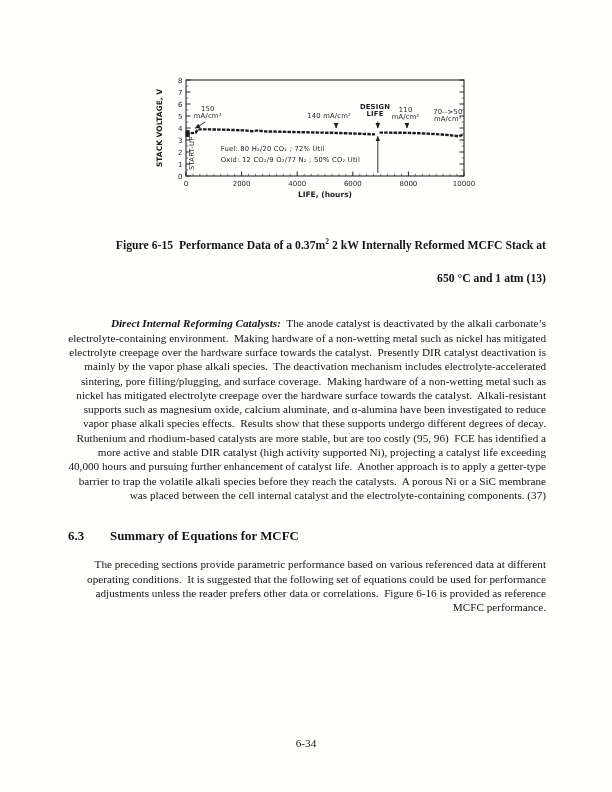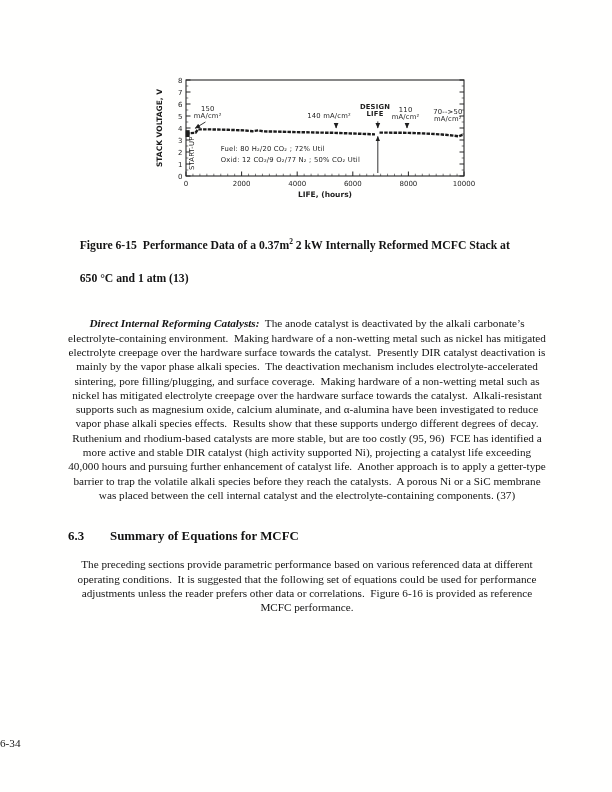--- a/index.html
+++ b/index.html
@@ -8,36 +8,36 @@
     box-sizing:border-box;padding:72px 66px 0 68px;
     font-family:"Liberation Serif",serif;color:#141414;overflow:hidden;
   }
   .chart-block{width:341px;margin-left:84px;}
   #mcfc-chart-svg text{font-family:"DejaVu Sans",sans-serif;fill:#1d1d1d;}
   #mcfc-chart-svg .tick{font-size:7px;}
   #mcfc-chart-svg .axis{font-size:7.5px;font-weight:bold;}
   #mcfc-chart-svg .ann{font-size:6.8px;letter-spacing:0.2px;}
   #mcfc-chart-svg .b{font-weight:bold;}
   .fig-caption{
-    text-align:left;font-weight:bold;font-size:11.7px;line-height:16.5px;
+    text-align:right;font-weight:bold;font-size:11.7px;line-height:16.5px;
     margin-top:12px;white-space:pre-wrap;
   }
   .fig-caption sup{font-size:7.5px;}
   .body-par{
     font-size:11.2px;line-height:14.3px;margin:12px 0 0 0;
-    white-space:pre-wrap;text-align:center;
+    white-space:pre-wrap;text-align:right;
   }
   .lead{font-weight:bold;font-style:italic;}
   h2.section{
     font-size:12.9px;font-weight:bold;margin:26px 0 0 0;line-height:17px;
   }
   h2.section .secnum{display:inline-block;width:42px;}
   .after-heading{margin-top:12px;}
   .pageno{
-    position:absolute;left:0;right:0;top:737px;font-size:11.2px;
+    position:absolute;left:0;right:0;top:737px;text-align:center;font-size:11.2px;
   }
 </style>
 </head>
 <body>
 
 <div class="page">
 
   <div class="chart-block">
     <svg id="mcfc-chart-svg" width="341" height="130" viewBox="0 0 341 130" xmlns="http://www.w3.org/2000/svg">
         <defs>

